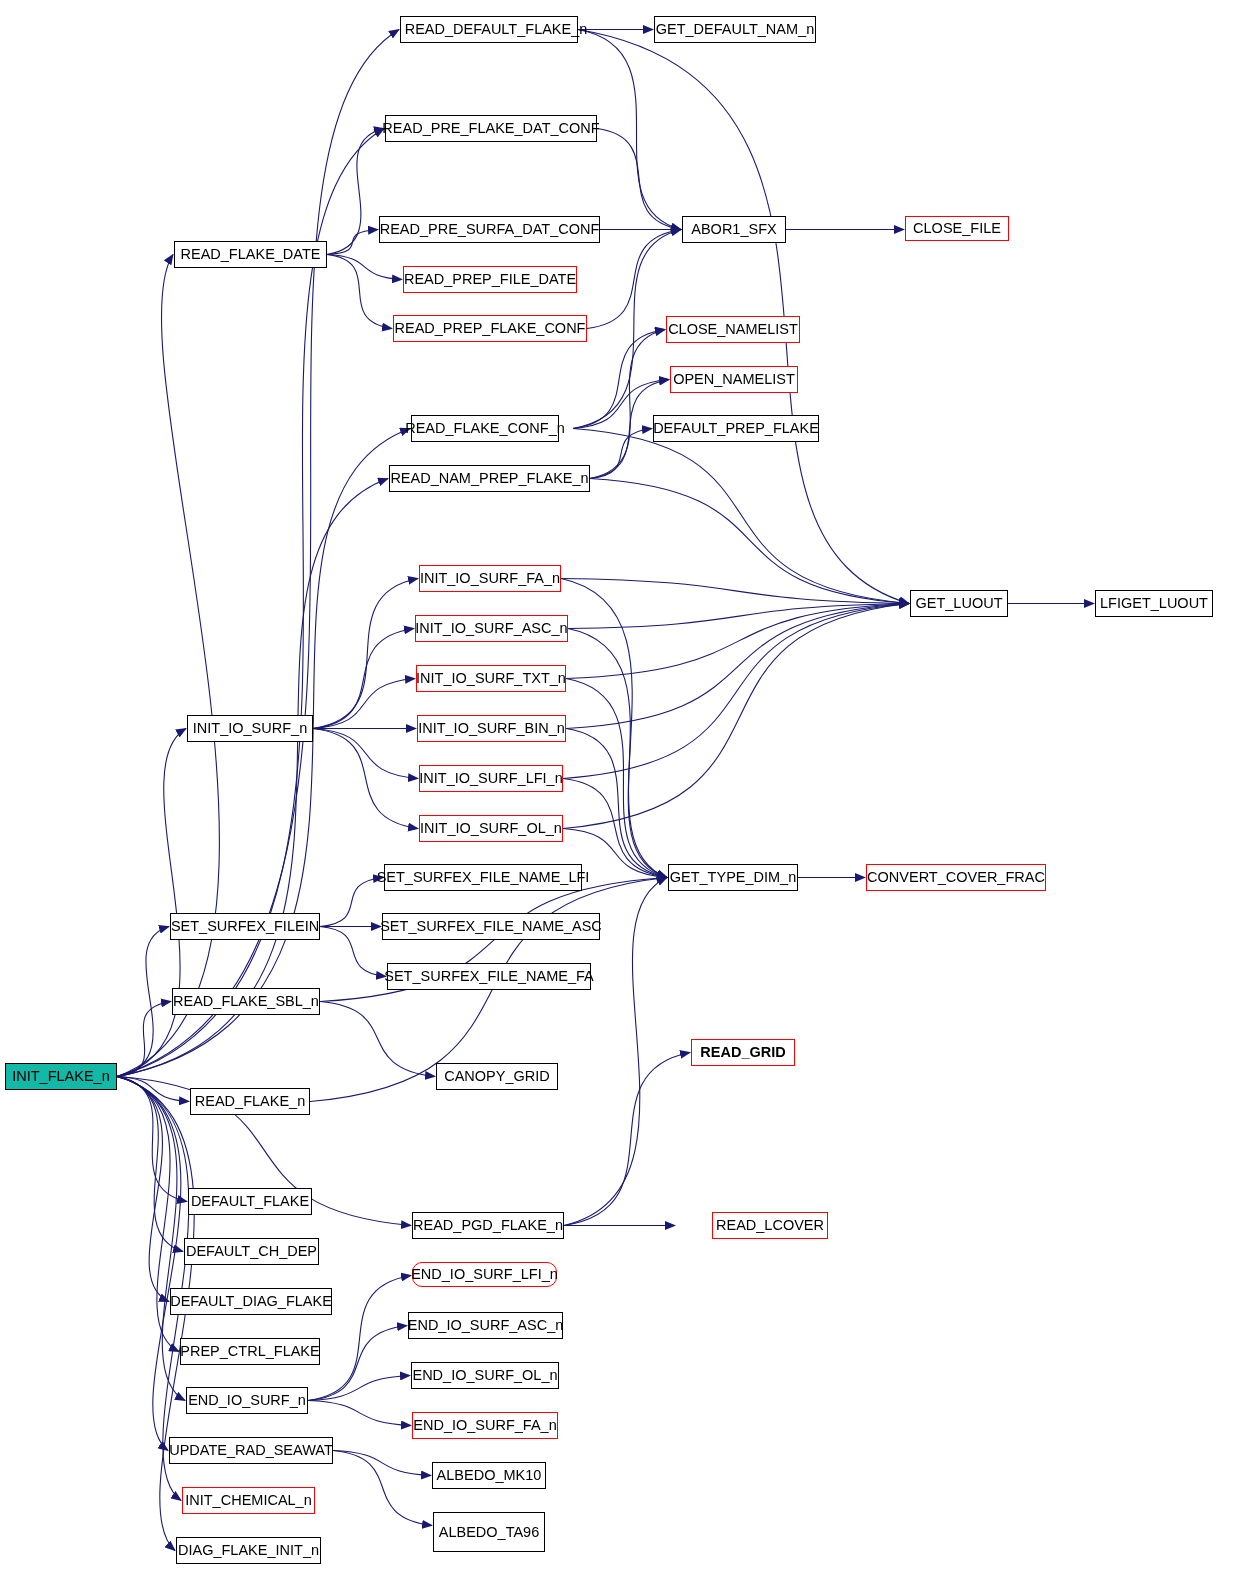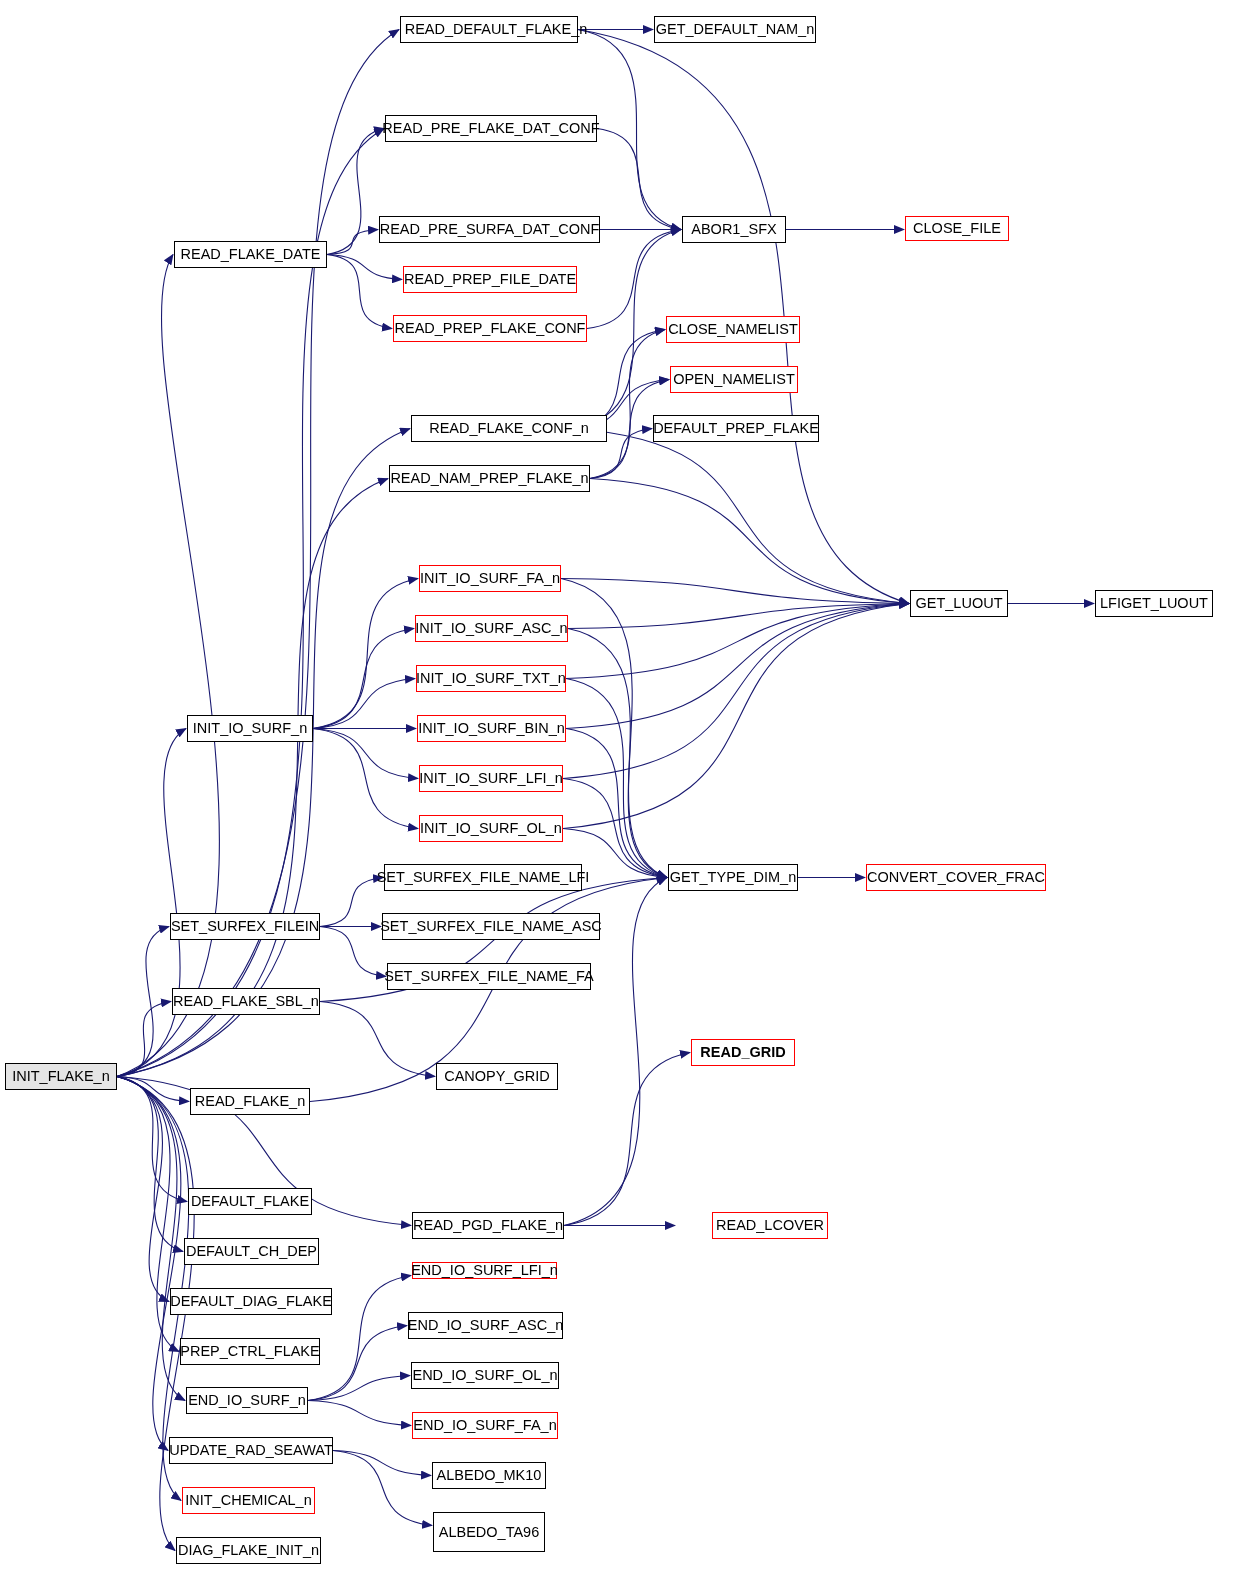--- a/index.html
+++ b/index.html
@@ -3,21 +3,21 @@
 <meta charset="utf-8">
 <style>
   html,body{margin:0;padding:0;background:#ffffff;}
   body{font-family:"Liberation Sans", sans-serif;}
   #graph{position:relative;width:1237px;height:1594px;background:#fff;overflow:hidden;}
   #edges{position:absolute;left:0;top:0;width:1237px;height:1594px;}
   .node{position:absolute;box-sizing:border-box;background:#ffffff;border:1px solid #000000;
         display:flex;align-items:center;justify-content:center;
         font-size:14.5px;color:#000;white-space:nowrap;letter-spacing:0px;}
   .node.red{border-color:#ff0000;}
-  .node.current{background:#e5e5e5;border-color:#000000;}
+  .node.current{background:#14b8a6;border-color:#000000;}
   .nlabel{pointer-events:none;line-height:1;}
 </style>
 </head>
 <body>
 
 <div id="graph">
   <svg id="edges" viewBox="0 0 1237 1594" xmlns="http://www.w3.org/2000/svg">
     <defs>
       <marker id="ah" markerWidth="11" markerHeight="9" refX="10" refY="4.5" orient="auto" markerUnits="userSpaceOnUse">
         <path d="M0,0 L11,4.5 L0,9 z" fill="#191970"></path>
@@ -128,21 +128,21 @@
       </div>
       <div class="node red" style="left: 393px; top: 315px; width: 194px; height: 27px;">
         <span class="nlabel">READ_PREP_FLAKE_CONF</span>
       </div>
       <div class="node red" style="left: 666px; top: 316px; width: 134px; height: 27px;">
         <span class="nlabel">CLOSE_NAMELIST</span>
       </div>
       <div class="node red" style="left: 670px; top: 366px; width: 128px; height: 27px;">
         <span class="nlabel">OPEN_NAMELIST</span>
       </div>
-      <div class="node" style="left: 411px; top: 415px; width: 196px; height: 27px;">
+      <div class="node" style="left: 411px; top: 415px; width: 148px; height: 27px;">
         <span class="nlabel">READ_FLAKE_CONF_n</span>
       </div>
       <div class="node" style="left: 653px; top: 415px; width: 166px; height: 27px;">
         <span class="nlabel">DEFAULT_PREP_FLAKE</span>
       </div>
       <div class="node" style="left: 389px; top: 465px; width: 201px; height: 27px;">
         <span class="nlabel">READ_NAM_PREP_FLAKE_n</span>
       </div>
       <div class="node red" style="left: 419px; top: 565px; width: 142px; height: 27px;">
         <span class="nlabel">INIT_IO_SURF_FA_n</span>
@@ -206,21 +206,21 @@
       </div>
       <div class="node" style="left: 412px; top: 1212px; width: 152px; height: 27px;">
         <span class="nlabel">READ_PGD_FLAKE_n</span>
       </div>
       <div class="node red" style="left: 712px; top: 1212px; width: 116px; height: 27px;">
         <span class="nlabel">READ_LCOVER</span>
       </div>
       <div class="node" style="left: 184px; top: 1238px; width: 135px; height: 27px;">
         <span class="nlabel">DEFAULT_CH_DEP</span>
       </div>
-      <div class="node red" style="left: 412px; top: 1262px; width: 145px; height: 17px;">
+      <div class="node red" style="left: 412px; top: 1262px; width: 145px; height: 25px; border-radius: 10px;">
         <span class="nlabel">END_IO_SURF_LFI_n</span>
       </div>
       <div class="node" style="left: 170px; top: 1288px; width: 162px; height: 27px;">
         <span class="nlabel">DEFAULT_DIAG_FLAKE</span>
       </div>
       <div class="node" style="left: 408px; top: 1312px; width: 155px; height: 27px;">
         <span class="nlabel">END_IO_SURF_ASC_n</span>
       </div>
       <div class="node" style="left: 180px; top: 1338px; width: 140px; height: 27px;">
         <span class="nlabel">PREP_CTRL_FLAKE</span>

